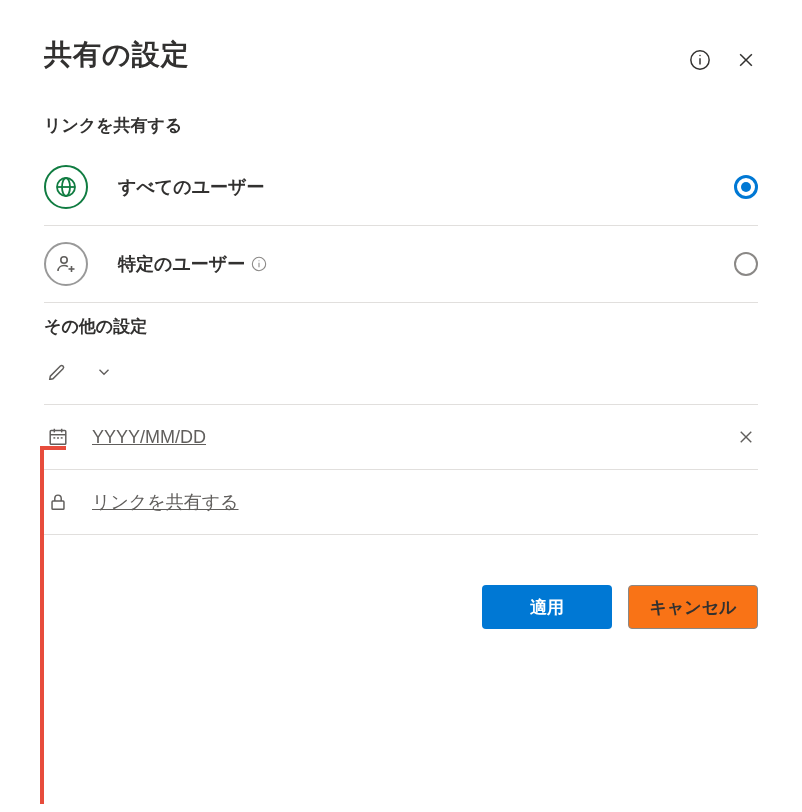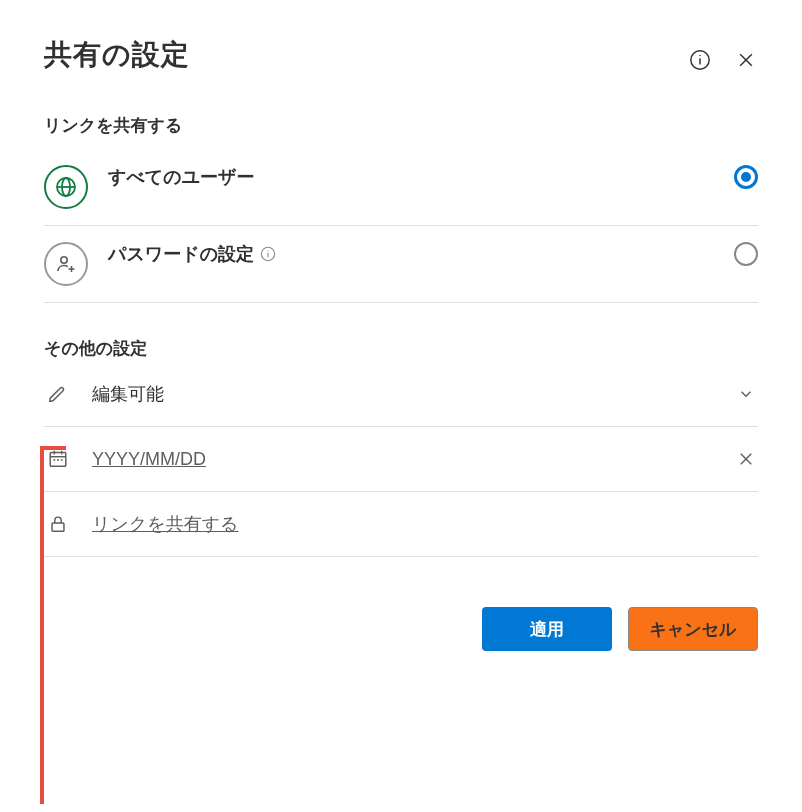--- a/index.html
+++ b/index.html
@@ -47,21 +47,22 @@
     color: #323130;
   }
   .section-label {
     font-size: 17px;
     font-weight: 700;
     margin-top: 40px;
     margin-bottom: 12px;
   }
   .option {
     display: flex;
-    gap: 20px;
+    align-items: center;
+    gap: 30px;
     padding: 16px 0;
     border-bottom: 1px solid #e1dfdd;
   }
   .option:last-of-type { border-bottom: 1px solid #e1dfdd; }
   .option-icon {
     width: 44px; height: 44px;
     border-radius: 50%;
     border: 2px solid #999;
     display: flex;
     align-items: center;
@@ -102,21 +103,21 @@
     width: 10px; height: 10px;
     background: #0078d4;
     border-radius: 50%;
     transform: translate(-50%, -50%);
   }
   .radio.unselected {
     border: 2px solid #8a8886;
   }
 
   .section-label.other {
-    margin-top: 34px;
+    margin-top: 12px;
     margin-bottom: 2px;
   }
 
   .setting-row {
     display: flex;
     align-items: center;
     gap: 20px;
     padding: 18px 0;
     border-bottom: 1px solid #e1dfdd;
   }
@@ -241,42 +242,41 @@
     <div class="option-icon">
       <svg width="24" height="24" viewBox="0 0 24 24" fill="none" stroke="currentColor" stroke-width="1.6">
         <circle cx="10" cy="8" r="3.2"></circle>
         <path d="M4 19c0-3.3 2.7-5.5 6-5.5 1.5 0 2.8.4 3.9 1.2"></path>
         <line x1="17.5" y1="14" x2="17.5" y2="20"></line>
         <line x1="14.5" y1="17" x2="20.5" y2="17"></line>
       </svg>
     </div>
     <div class="option-text">
       <div class="option-title">
-        <span>パスワードの設定</span>
+        <span>特定のユーザー</span>
         <span>
           <svg width="16" height="16" viewBox="0 0 24 24" fill="none" stroke="#8a8886" stroke-width="1.6">
             <circle cx="12" cy="12" r="10"></circle>
             <line x1="12" y1="10" x2="12" y2="17"></line>
             <circle cx="12" cy="7" r="0.8" fill="#8a8886" stroke="none"></circle>
           </svg>
         </span>
       </div>
     </div>
     <div class="radio unselected"></div>
   </div>
 
   <div class="section-label other">その他の設定</div>
 
   <div class="setting-row">
     <div class="setting-icon">
       <svg width="22" height="22" viewBox="0 0 24 24" fill="none" stroke="currentColor" stroke-width="1.6">
         <path d="M4 20l2.5-.6 11-11a2 2 0 0 0 0-2.8l-.1-.1a2 2 0 0 0-2.8 0l-11 11L3 20z"></path>
       </svg>
     </div>
-    <div class="setting-text">編集可能</div>
     <div class="setting-action">
       <svg width="18" height="18" viewBox="0 0 24 24" fill="none" stroke="currentColor" stroke-width="1.8">
         <polyline points="6 9 12 15 18 9"></polyline>
       </svg>
     </div>
   </div>
 
   <div class="setting-row">
     <div class="setting-icon">
       <svg width="22" height="22" viewBox="0 0 24 24" fill="none" stroke="currentColor" stroke-width="1.6">

